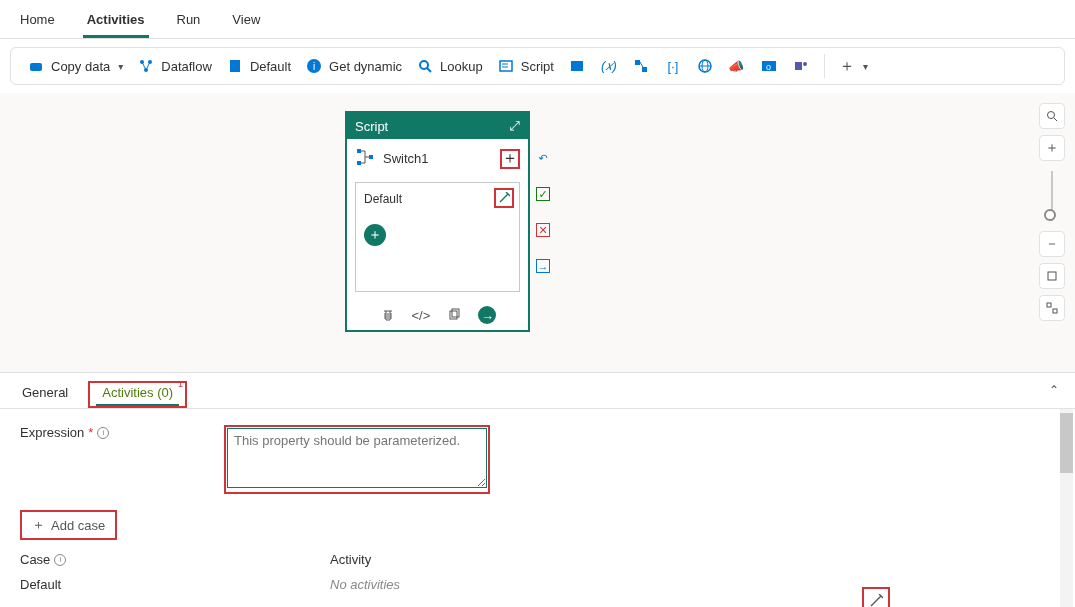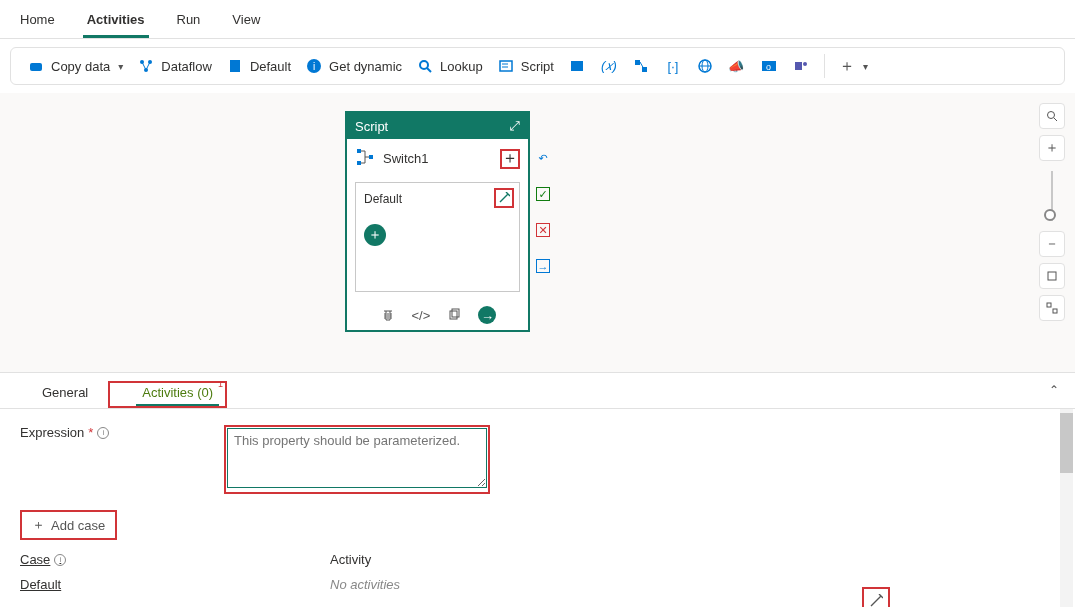--- a/index.html
+++ b/index.html
@@ -36,39 +36,39 @@
   .edit-box { position: absolute; right: 5px; top: 5px; width: 20px; height: 20px; border: 2px solid #d13438; display: flex; align-items: center; justify-content: center; cursor: pointer; color: #117865; }
   .green-plus { width: 22px; height: 22px; background: #117865; border-radius: 50%; color: #fff; display: flex; align-items: center; justify-content: center; margin-top: 18px; font-size: 14px; cursor: pointer; }
   .node-footer { display: flex; justify-content: space-around; padding: 6px 24px; }
   .node-footer-icon { width: 18px; height: 18px; display: flex; align-items: center; justify-content: center; color: #555; cursor: pointer; }
   .node-footer-icon.green { background: #117865; color: #fff; border-radius: 50%; }
   .side-icons { position: absolute; left: 536px; top: 58px; display: flex; flex-direction: column; gap: 22px; }
   .side-icon { width: 14px; height: 14px; display: flex; align-items: center; justify-content: center; font-size: 11px; }
 
   
   .bottom-tabs { display: flex; align-items: center; padding: 8px 16px 0 16px; border-bottom: 1px solid #e1e1e1; gap: 14px; position: relative; }
-  .bottom-tab { padding: 4px 6px 8px 6px; cursor: pointer; margin-left: 20px; }
+  .bottom-tab { padding: 4px 6px 8px 6px; cursor: pointer; }
   .bottom-tab.active { border-bottom: 2px solid #117865; color: #4d7c0f; font-weight: 500; }
   .tab-highlight { border: 2px solid #d13438; padding: 2px 6px 6px 6px; position: relative; }
   .tab-badge { position: absolute; top: -4px; right: 2px; font-size: 9px; color: #d13438; }
   .collapse-chev { position: absolute; right: 16px; top: 10px; color: #555; cursor: pointer; font-size: 12px; }
 
   
   .form-area { padding: 16px 20px; position: relative; height: 210px; overflow: hidden; }
   .form-row { display: flex; align-items: flex-start; gap: 4px; }
   .form-label { width: 200px; font-size: 13px; display: flex; align-items: center; gap: 4px; }
   .req { color: #d13438; }
   .info { width: 12px; height: 12px; border: 1px solid #888; border-radius: 50%; font-size: 8px; display: inline-flex; align-items: center; justify-content: center; color: #888; }
   .expr-col { display: flex; flex-direction: column; }
   .expr-box { border: 2px solid #d13438; padding: 1px; }
   .expr-textarea { width: 260px; height: 60px; border: 1px solid #117865; resize: both; padding: 4px 6px; font-family: inherit; font-size: 13px; outline: none; }
   .dyn-link { color: #117865; font-size: 12px; margin-top: 4px; cursor: pointer; padding-bottom: 4px; }
   .add-case { border: 2px solid #d13438; display: inline-flex; align-items: center; gap: 6px; padding: 4px 10px; margin-top: 16px; cursor: pointer; font-size: 13px; color: #555; }
   .case-header { display: flex; margin-top: 12px; font-size: 13px; }
-  .case-col { width: 310px; display: flex; align-items: center; gap: 4px; text-decoration: underline; }
+  .case-col { width: 310px; display: flex; align-items: center; gap: 4px; }
   .case-row { display: flex; margin-top: 10px; align-items: center; }
   .noact { font-style: italic; color: #888; }
   .edit-row-box { position: absolute; right: 185px; bottom: 4px; border: 2px solid #d13438; width: 28px; height: 28px; display: flex; align-items: center; justify-content: center; color: #555; cursor: pointer; }
   .scrollbar { position: absolute; right: 2px; top: 0; width: 13px; height: 100%; background: #f3f3f3; }
   .scroll-thumb { width: 100%; height: 60px; background: #c8c8c8; margin-top: 4px; }
 </style>
 </head>
 <body>
 
 <div class="top-tabs">

